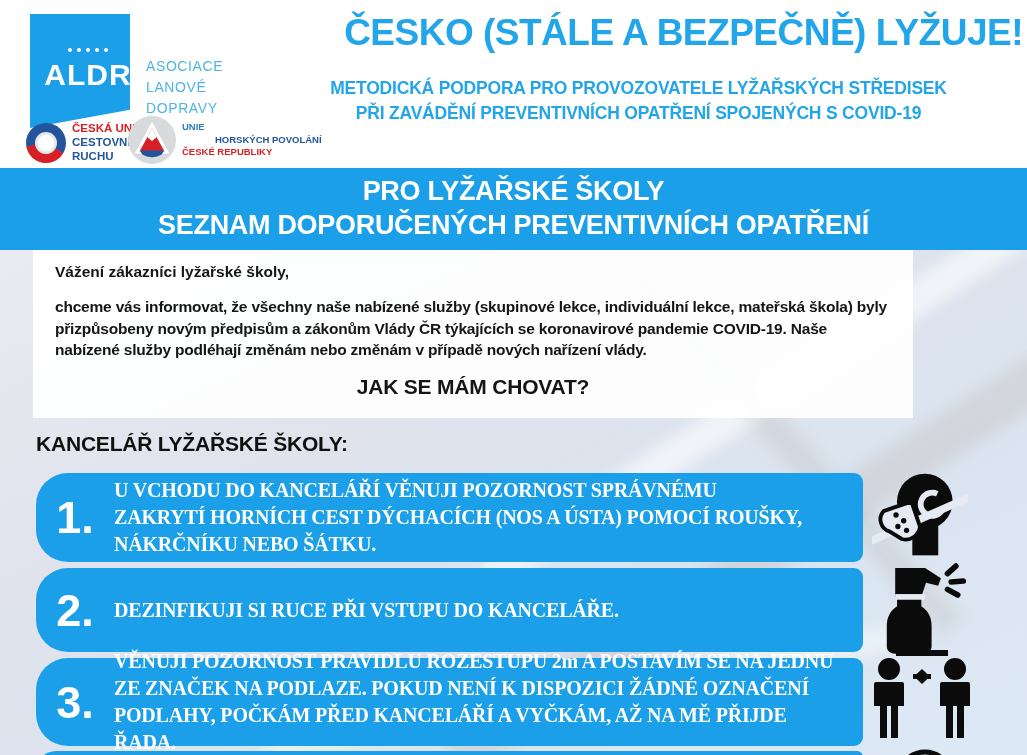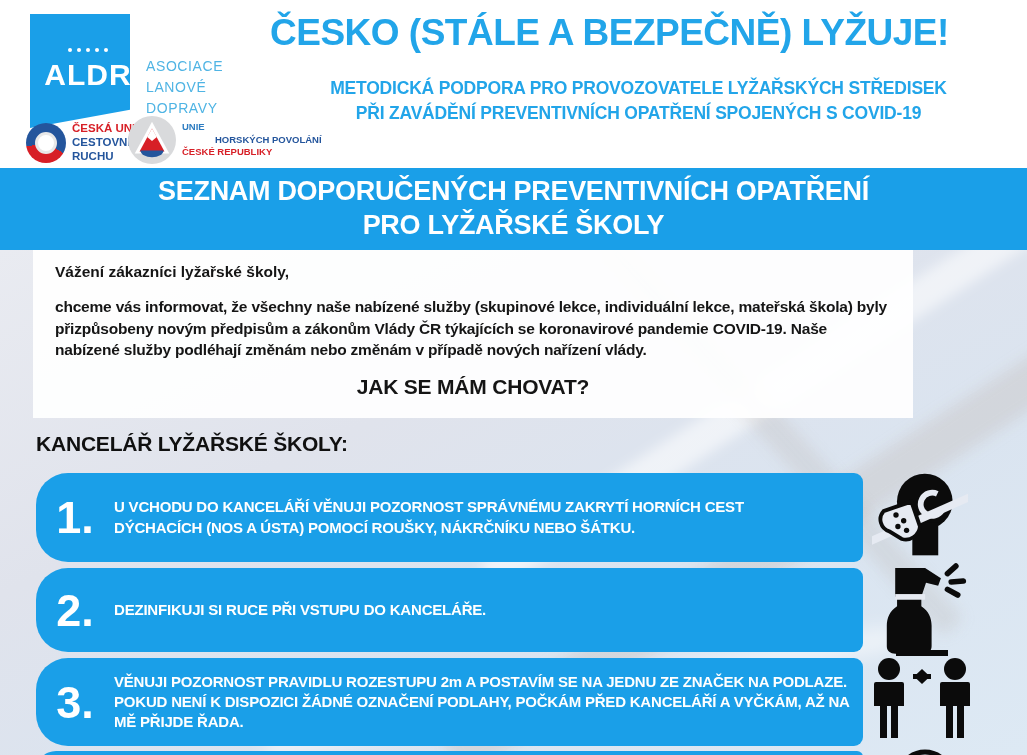--- a/index.html
+++ b/index.html
@@ -22,21 +22,21 @@
              position:relative;flex:0 0 auto;}
   .cucr-ring::after{content:"";position:absolute;left:9px;top:9px;width:22px;height:22px;border-radius:50%;
              background:#fff;border:3px solid #e8e8e8;box-sizing:border-box;}
   .cucr-text{margin-left:6px;font-size:11.5px;font-weight:bold;line-height:1.2;}
   .cucr-text .r{color:#d71f26;} .cucr-text .b{color:#24559c;}
 
   .uhp{position:absolute;left:128px;top:116px;display:flex;align-items:center;}
   .uhp-text{margin-left:6px;font-size:9.5px;font-weight:bold;line-height:1.35;}
   .uhp-text .b1{color:#2d7cc1;} .uhp-text .b2{color:#24559c;padding-left:33px;} .uhp-text .r{color:#d71f26;}
 
-  .title{position:absolute;left:270px;right:4px;top:12px;text-align:left;
+  .title{position:absolute;left:270px;right:4px;top:12px;text-align:right;
          color:#22a5e9;font-size:37px;font-weight:bold;letter-spacing:-.5px;}
   .subtitle{position:absolute;left:270px;right:20px;top:76px;text-align:center;
             color:#22a5e9;font-size:17.5px;font-weight:bold;line-height:1.45;letter-spacing:-.2px;}
 
   
   .banner{position:absolute;left:0;top:168px;width:1027px;height:82px;background:#1a9fe8;
           display:flex;flex-direction:column;justify-content:center;text-align:center;color:#fff;}
   .banner div{font-size:27px;font-weight:bold;line-height:1.25;letter-spacing:-.3px;}
 
   
@@ -55,21 +55,21 @@
   .paragraph{margin-top:15px;font-size:15.5px;font-weight:bold;line-height:1.4;letter-spacing:-.2px;}
   .question{margin-top:14px;text-align:center;font-size:21px;font-weight:bold;letter-spacing:-.2px;}
 
   
   .section-heading{position:absolute;left:36px;top:432px;font-size:21px;font-weight:bold;color:#101010;letter-spacing:-.2px;}
 
   
   .item{position:absolute;left:36px;width:827px;background:#1a9fe8;border-radius:32px 9px 9px 32px;
         display:flex;align-items:center;color:#fff;}
   .item-number{flex:0 0 78px;text-align:center;font-size:45px;font-weight:bold;line-height:1;}
-  .item-text{flex:1;padding-right:12px;font-size:15px;font-weight:bold;line-height:1.34;letter-spacing:-.2px;}
+  .item-text{flex:1;padding-right:12px;font-size:20px;font-weight:bold;line-height:1.34;letter-spacing:-.2px;font-family:Liberation Serif, serif;}
   .item1{top:473px;height:89px;}
   .item1 .item-text{max-width:690px;}
   .item2{top:568px;height:84px;}
   .item3{top:658px;height:88px;}
   .item4{top:751px;height:20px;border-radius:20px 6px 0 0;}
 
   
   .picto{position:absolute;}
   .picto-mask{left:872px;top:467px;width:96px;height:96px;}
   .picto-spray{left:884px;top:562px;width:84px;height:94px;}
@@ -124,22 +124,22 @@
     </div>
 
     <div class="title">ČESKO (STÁLE A BEZPEČNĚ) LYŽUJE!</div>
     <div class="subtitle">
       <div>METODICKÁ PODPORA PRO PROVOZOVATELE LYŽAŘSKÝCH STŘEDISEK</div>
       <div>PŘI ZAVÁDĚNÍ PREVENTIVNÍCH OPATŘENÍ SPOJENÝCH S COVID-19</div>
     </div>
   </div>
 
   <div class="banner">
+    <div>PRO LYŽAŘSKÉ ŠKOLY</div>
     <div>SEZNAM DOPORUČENÝCH PREVENTIVNÍCH OPATŘENÍ</div>
-    <div>PRO LYŽAŘSKÉ ŠKOLY</div>
   </div>
 
   <div class="content-bg">
     <div class="beam beam2"></div>
     <div class="beam beam1"></div>
     <div class="beam beam3"></div>
     <div class="beam beam4"></div>
   </div>
 
   <div class="intro-box">

